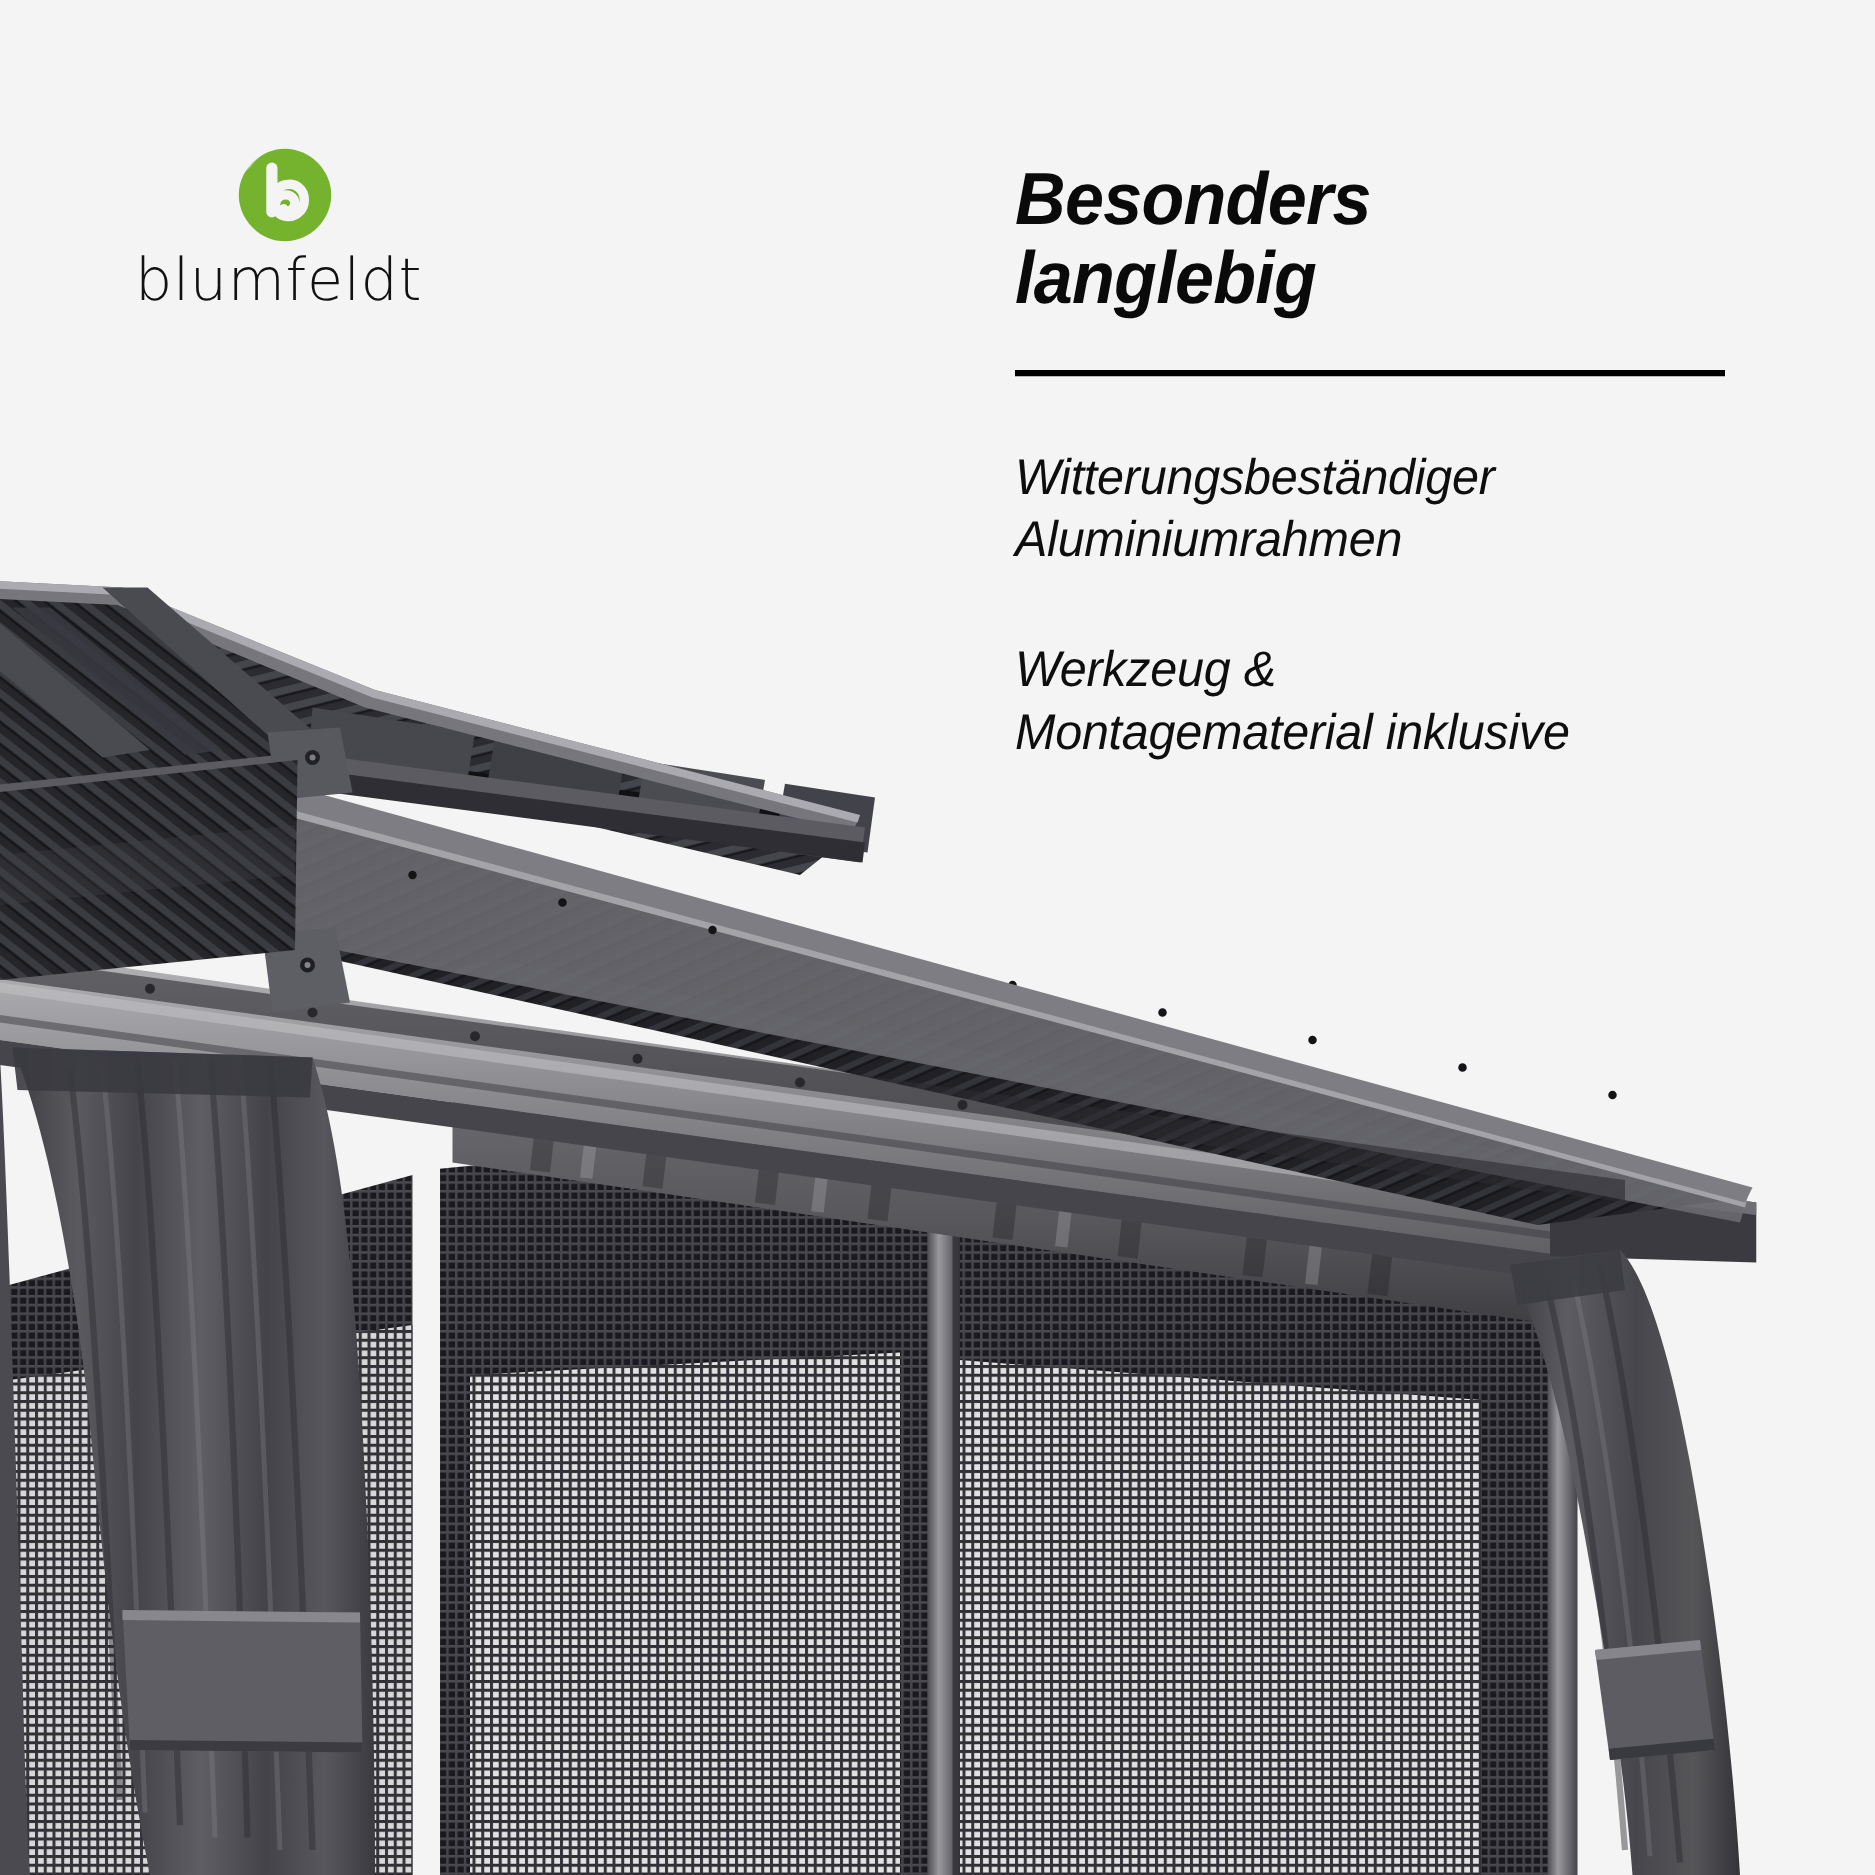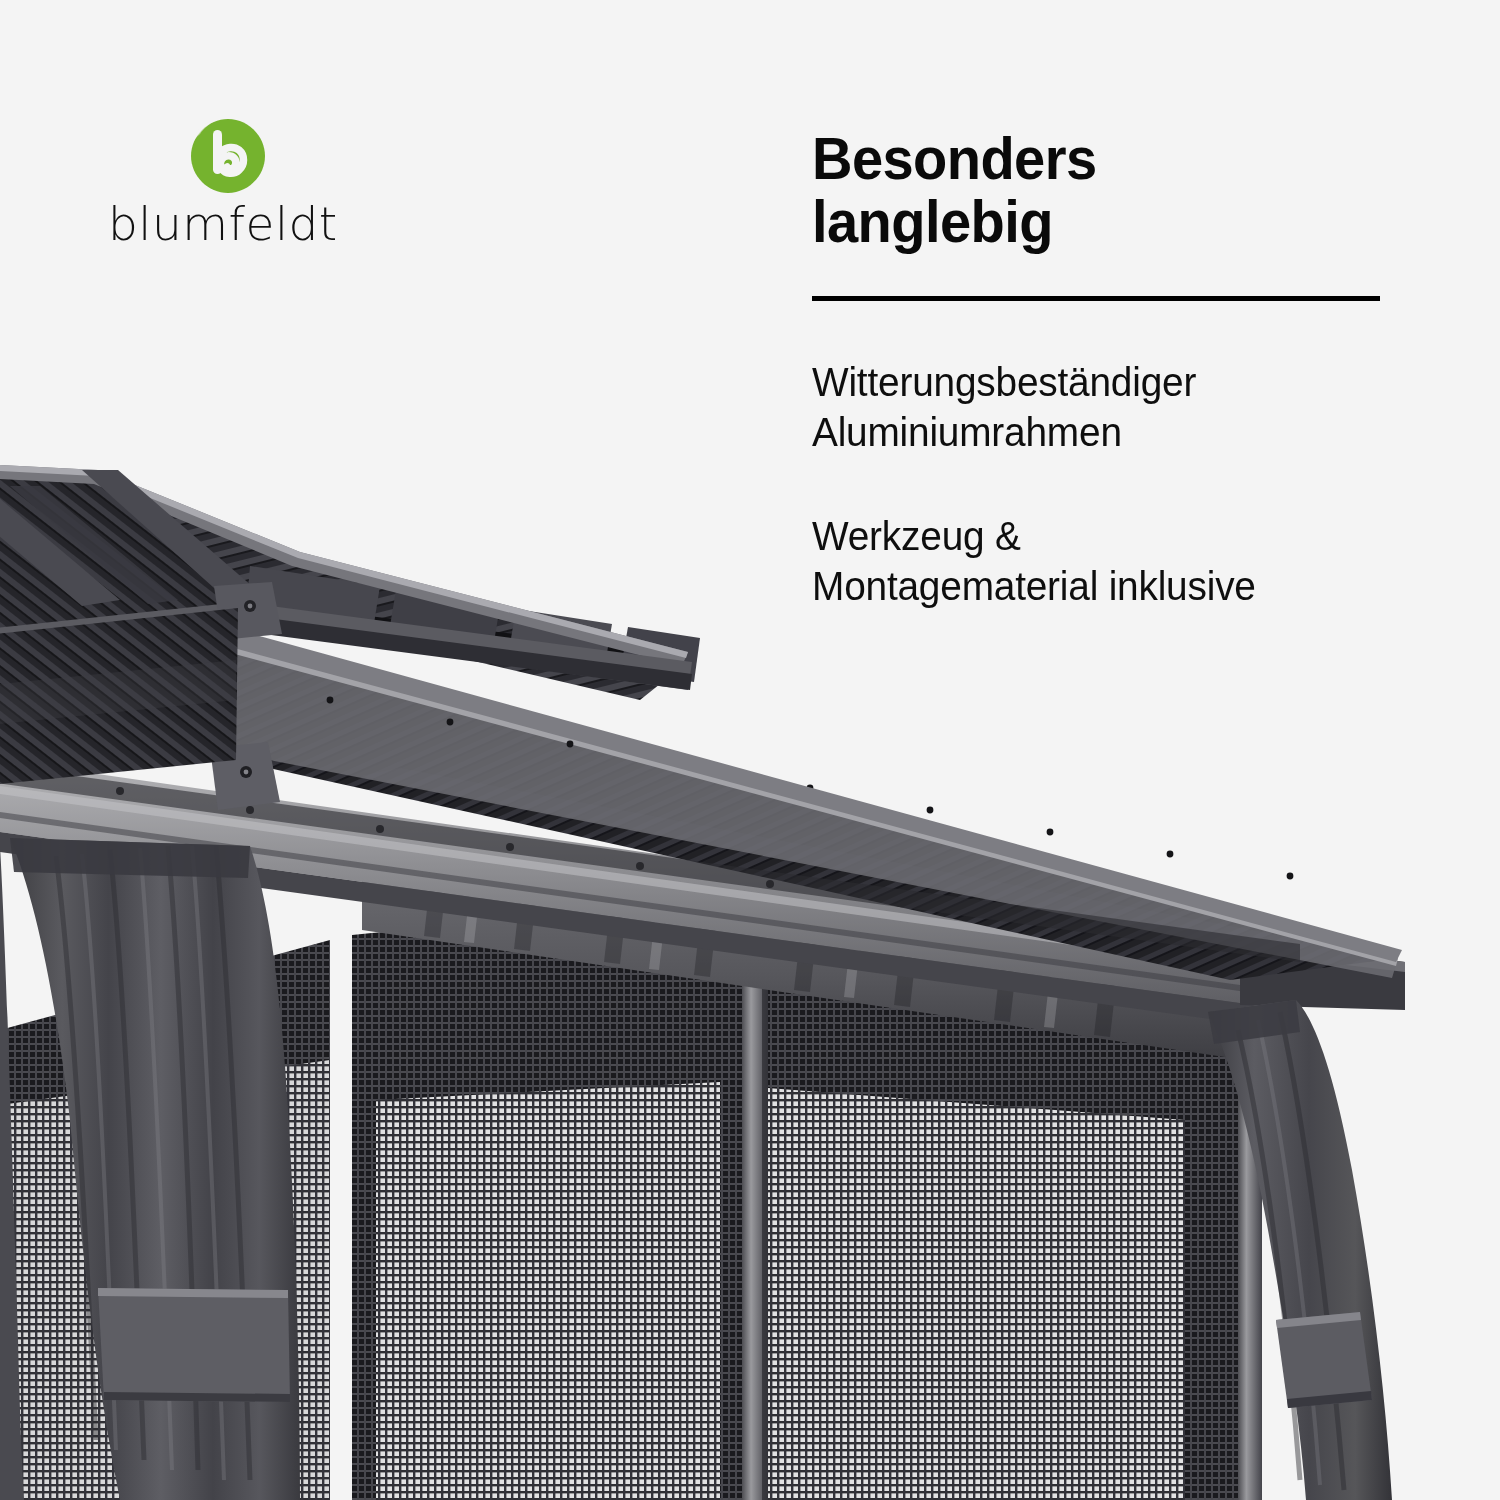--- a/index.html
+++ b/index.html
@@ -41,20 +41,21 @@
     width: 320px;
     height: 58px;
   }
 
   
   #panel {
     position: absolute;
     left: 812px;
     top: 128px;
     width: 600px;
+    font-style: italic;
   }
 
   #headline {
     margin: 0;
     font-size: 59px;
     line-height: 63px;
     font-weight: 700;
     letter-spacing: -0.6px;
     color: #0a0a0a;
     white-space: pre-line;

